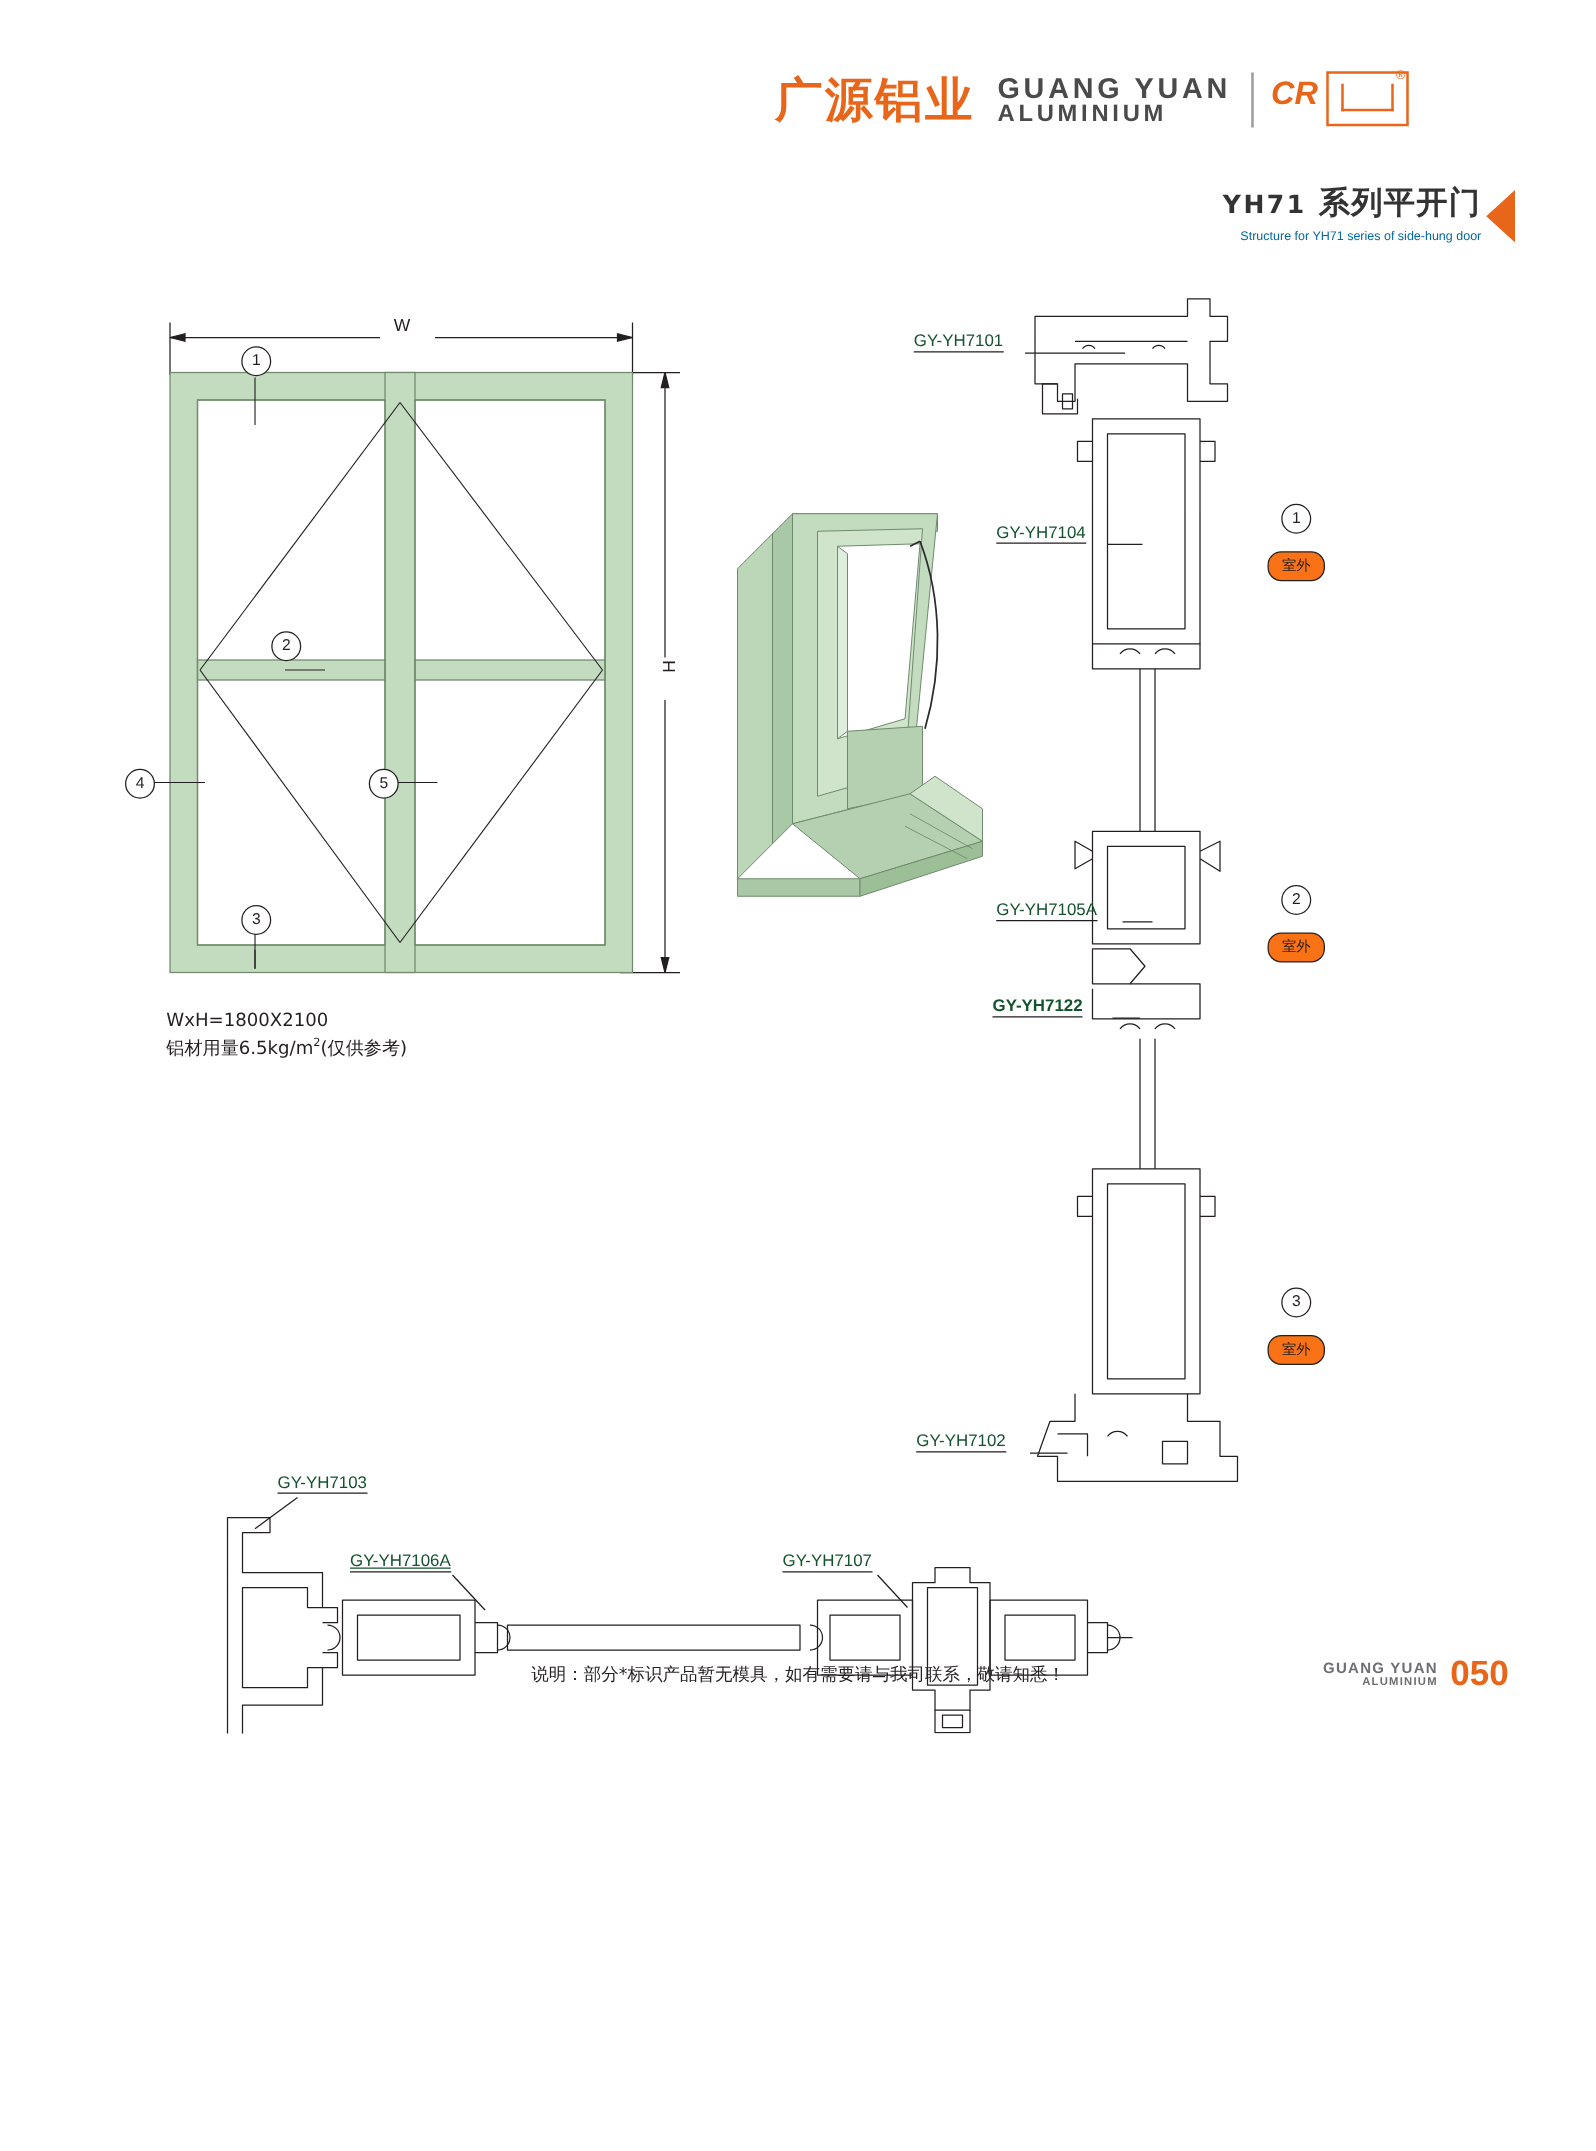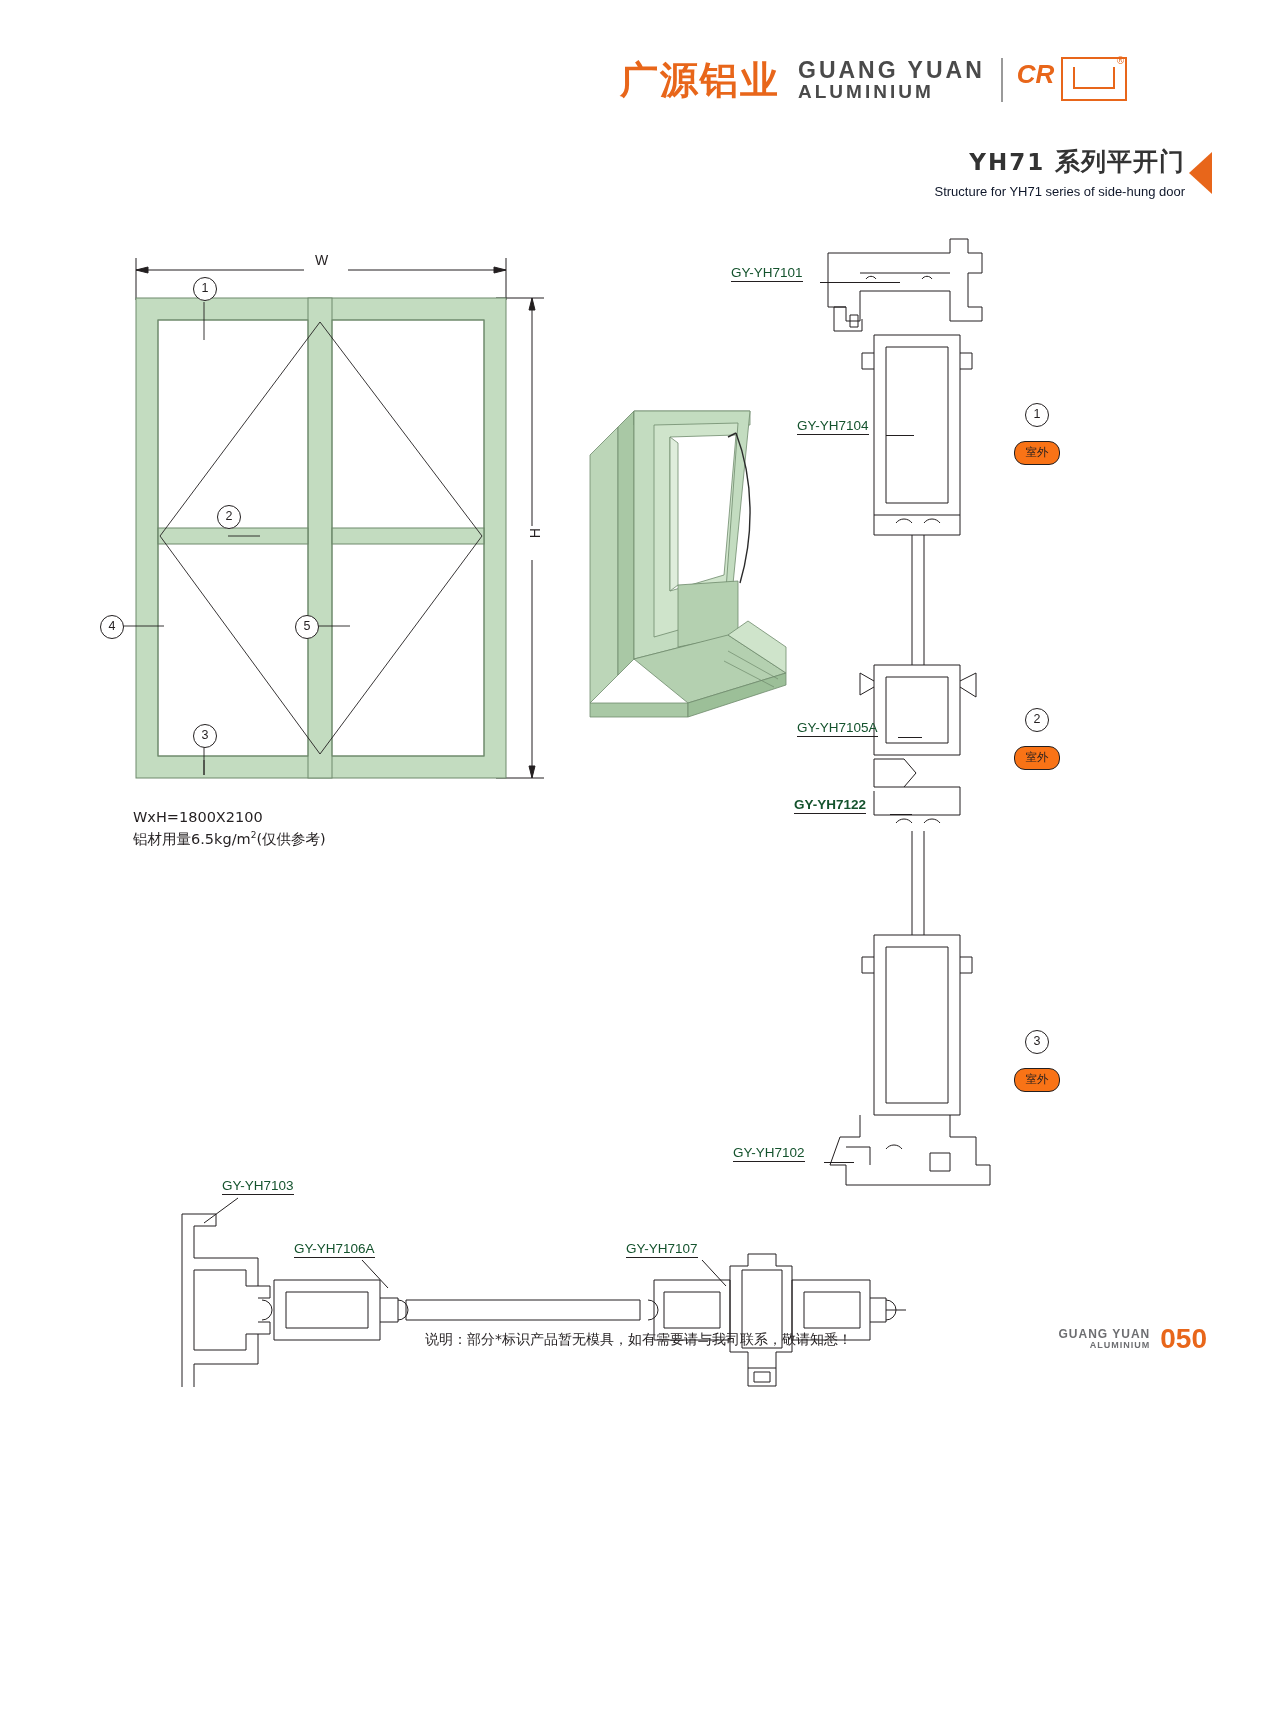--- a/index.html
+++ b/index.html
@@ -107,28 +107,28 @@
     text-align: right;
   }
   .title-cn {
     font-family: "DejaVu Sans", sans-serif;
     font-size: 25px;
     font-weight: bold;
     color: #333;
     letter-spacing: 1px;
   }
   .title-cn .code {
-    font-size: 23px;
+    font-size: 20px;
     letter-spacing: 2px;
     margin-left: 30px;
   }
   .title-en {
     margin-top: 6px;
-    font-size: 13px;
-    color: #0f172a;
+    font-size: 10px;
+    color: #0369a1;
   }
   .title-arrow {
     position: absolute;
     right: 65px;
     top: 152px;
     width: 0;
     height: 0;
     border-top: 21px solid transparent;
     border-bottom: 21px solid transparent;
     border-right: 23px solid #e8661a;
@@ -449,21 +449,21 @@
         <path d="M584,172 L600,172 L600,182 L584,182 Z"></path>
       </g>
     </svg>
   </div>
 
   <div class="lbl lbl-u" style="left:222px; top:1178px;">GY-YH7103</div>
   <svg class="sec" style="left:190px; top:1195px; width:50px; height:40px;" width="50" height="40">
     <line x1="48" y1="3" x2="14" y2="28" stroke="#231f20" stroke-width="1"></line>
   </svg>
 
-  <div class="lbl lbl-u" style="left:294px; top:1241px;">GY-YH7106A</div>
+  <div class="lbl lbl-u" style="left:280px; top:1241px;text-decoration:underline;">GY-YH7106A</div>
   <svg class="sec" style="left:360px; top:1258px; width:40px; height:38px;" width="40" height="38">
     <line x1="2" y1="2" x2="28" y2="30" stroke="#231f20" stroke-width="1"></line>
   </svg>
 
   <div class="lbl lbl-u" style="left:626px; top:1241px;">GY-YH7107</div>
   <svg class="sec" style="left:700px; top:1258px; width:40px; height:38px;" width="40" height="38">
     <line x1="2" y1="2" x2="26" y2="28" stroke="#231f20" stroke-width="1"></line>
   </svg>
 
   <div class="circnum" style="left:311px; top:1419px;">4</div>

